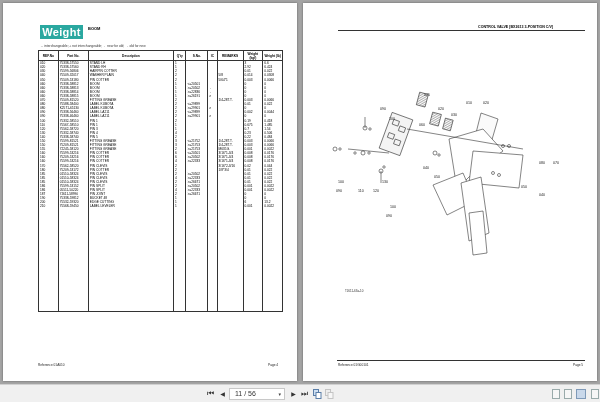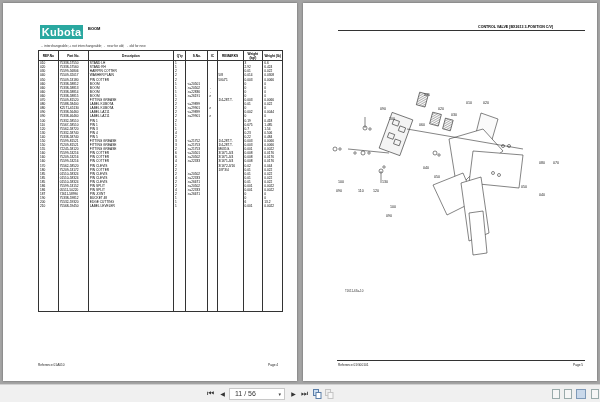--- a/index.html
+++ b/index.html
@@ -37,21 +37,21 @@
   .page-input .dd { position: absolute; right: 3px; top: 0; font-size: 5px; color: #444; }
   .view-btn { position: absolute; top: 4px; width: 8px; height: 10px; border: 1px solid #9aa; background: #f6f6f6; }
   .view-btn.active { background: #c9d8ea; border-color: #7f9ab8; }
 </style>
 </head>
 <body>
 
 <div class="viewer">
 
   <div class="page left">
-    <div class="logo">Kubota</div>
+    <div class="logo">Weight</div>
     <div class="section-title">BOOM</div>
     <div class="legend">↔ interchangeable;   ≠ not interchangeable;   ← new for old;   → old for new</div>
 
     <table class="parts">
       <thead>
         <tr>
           <th class="col-ref">REF.No</th>
           <th class="col-part">Part No.</th>
           <th class="col-desc">Description</th>
           <th class="col-qty">Q'ty</th>

